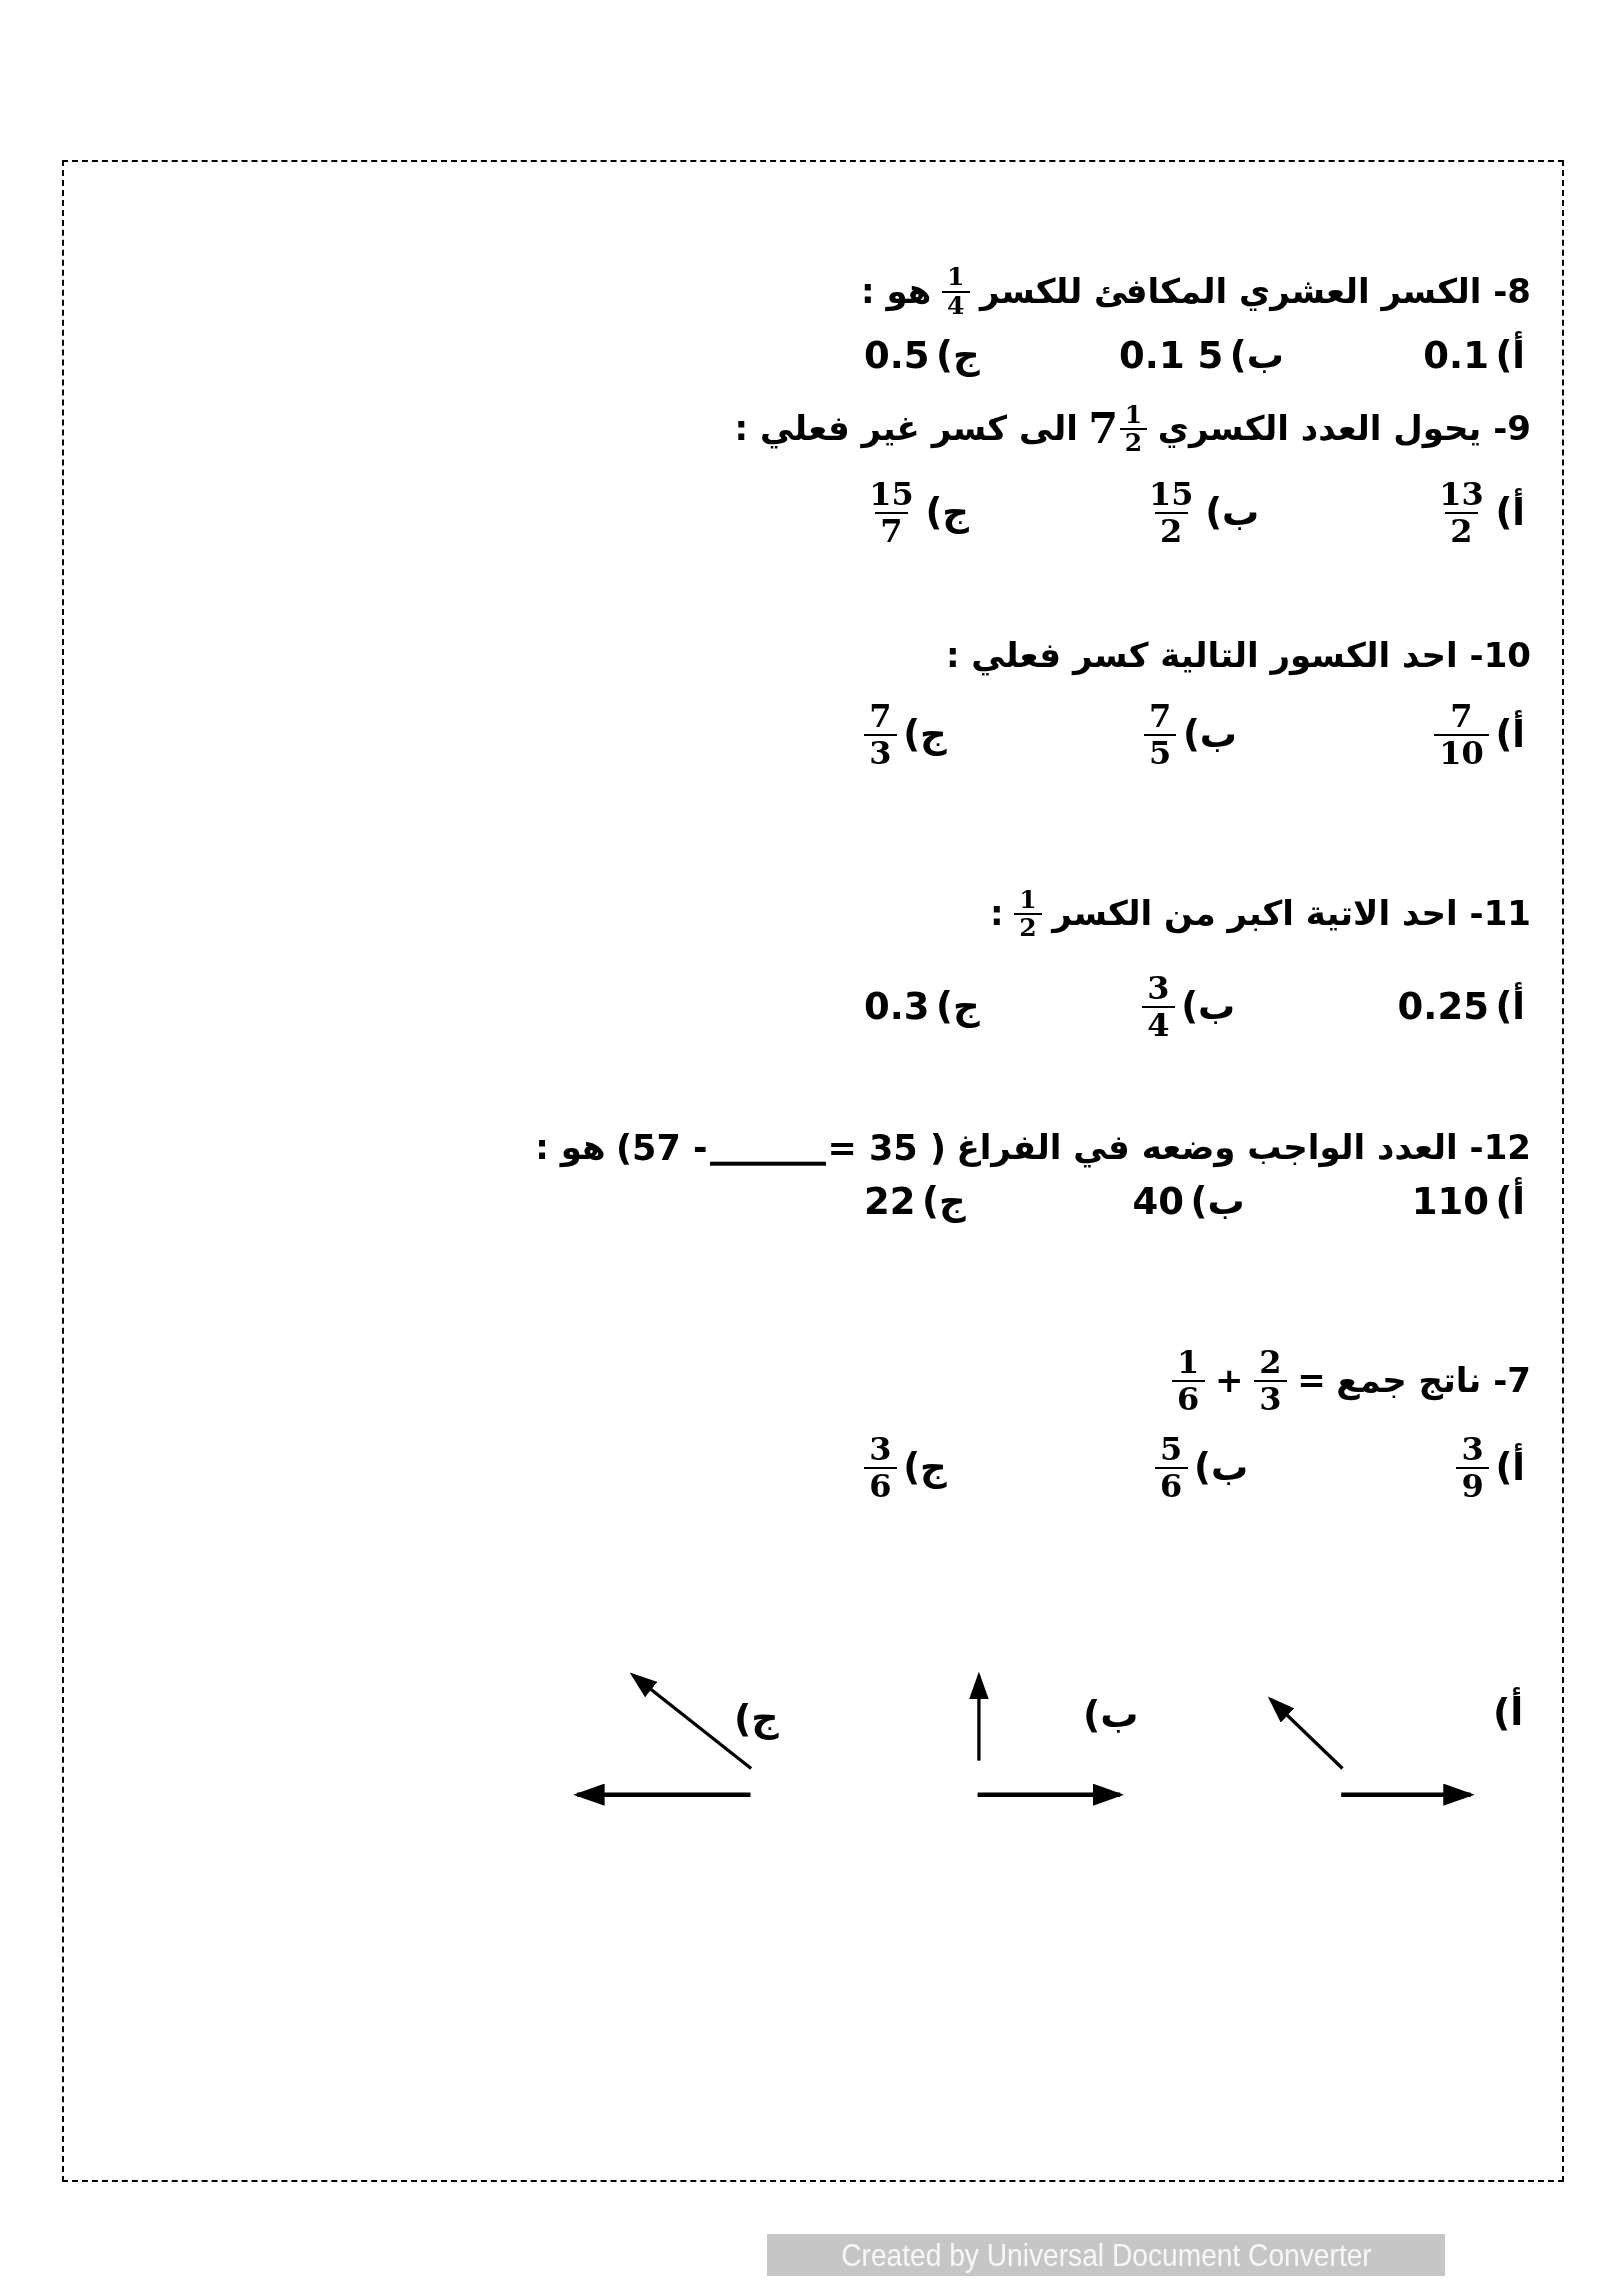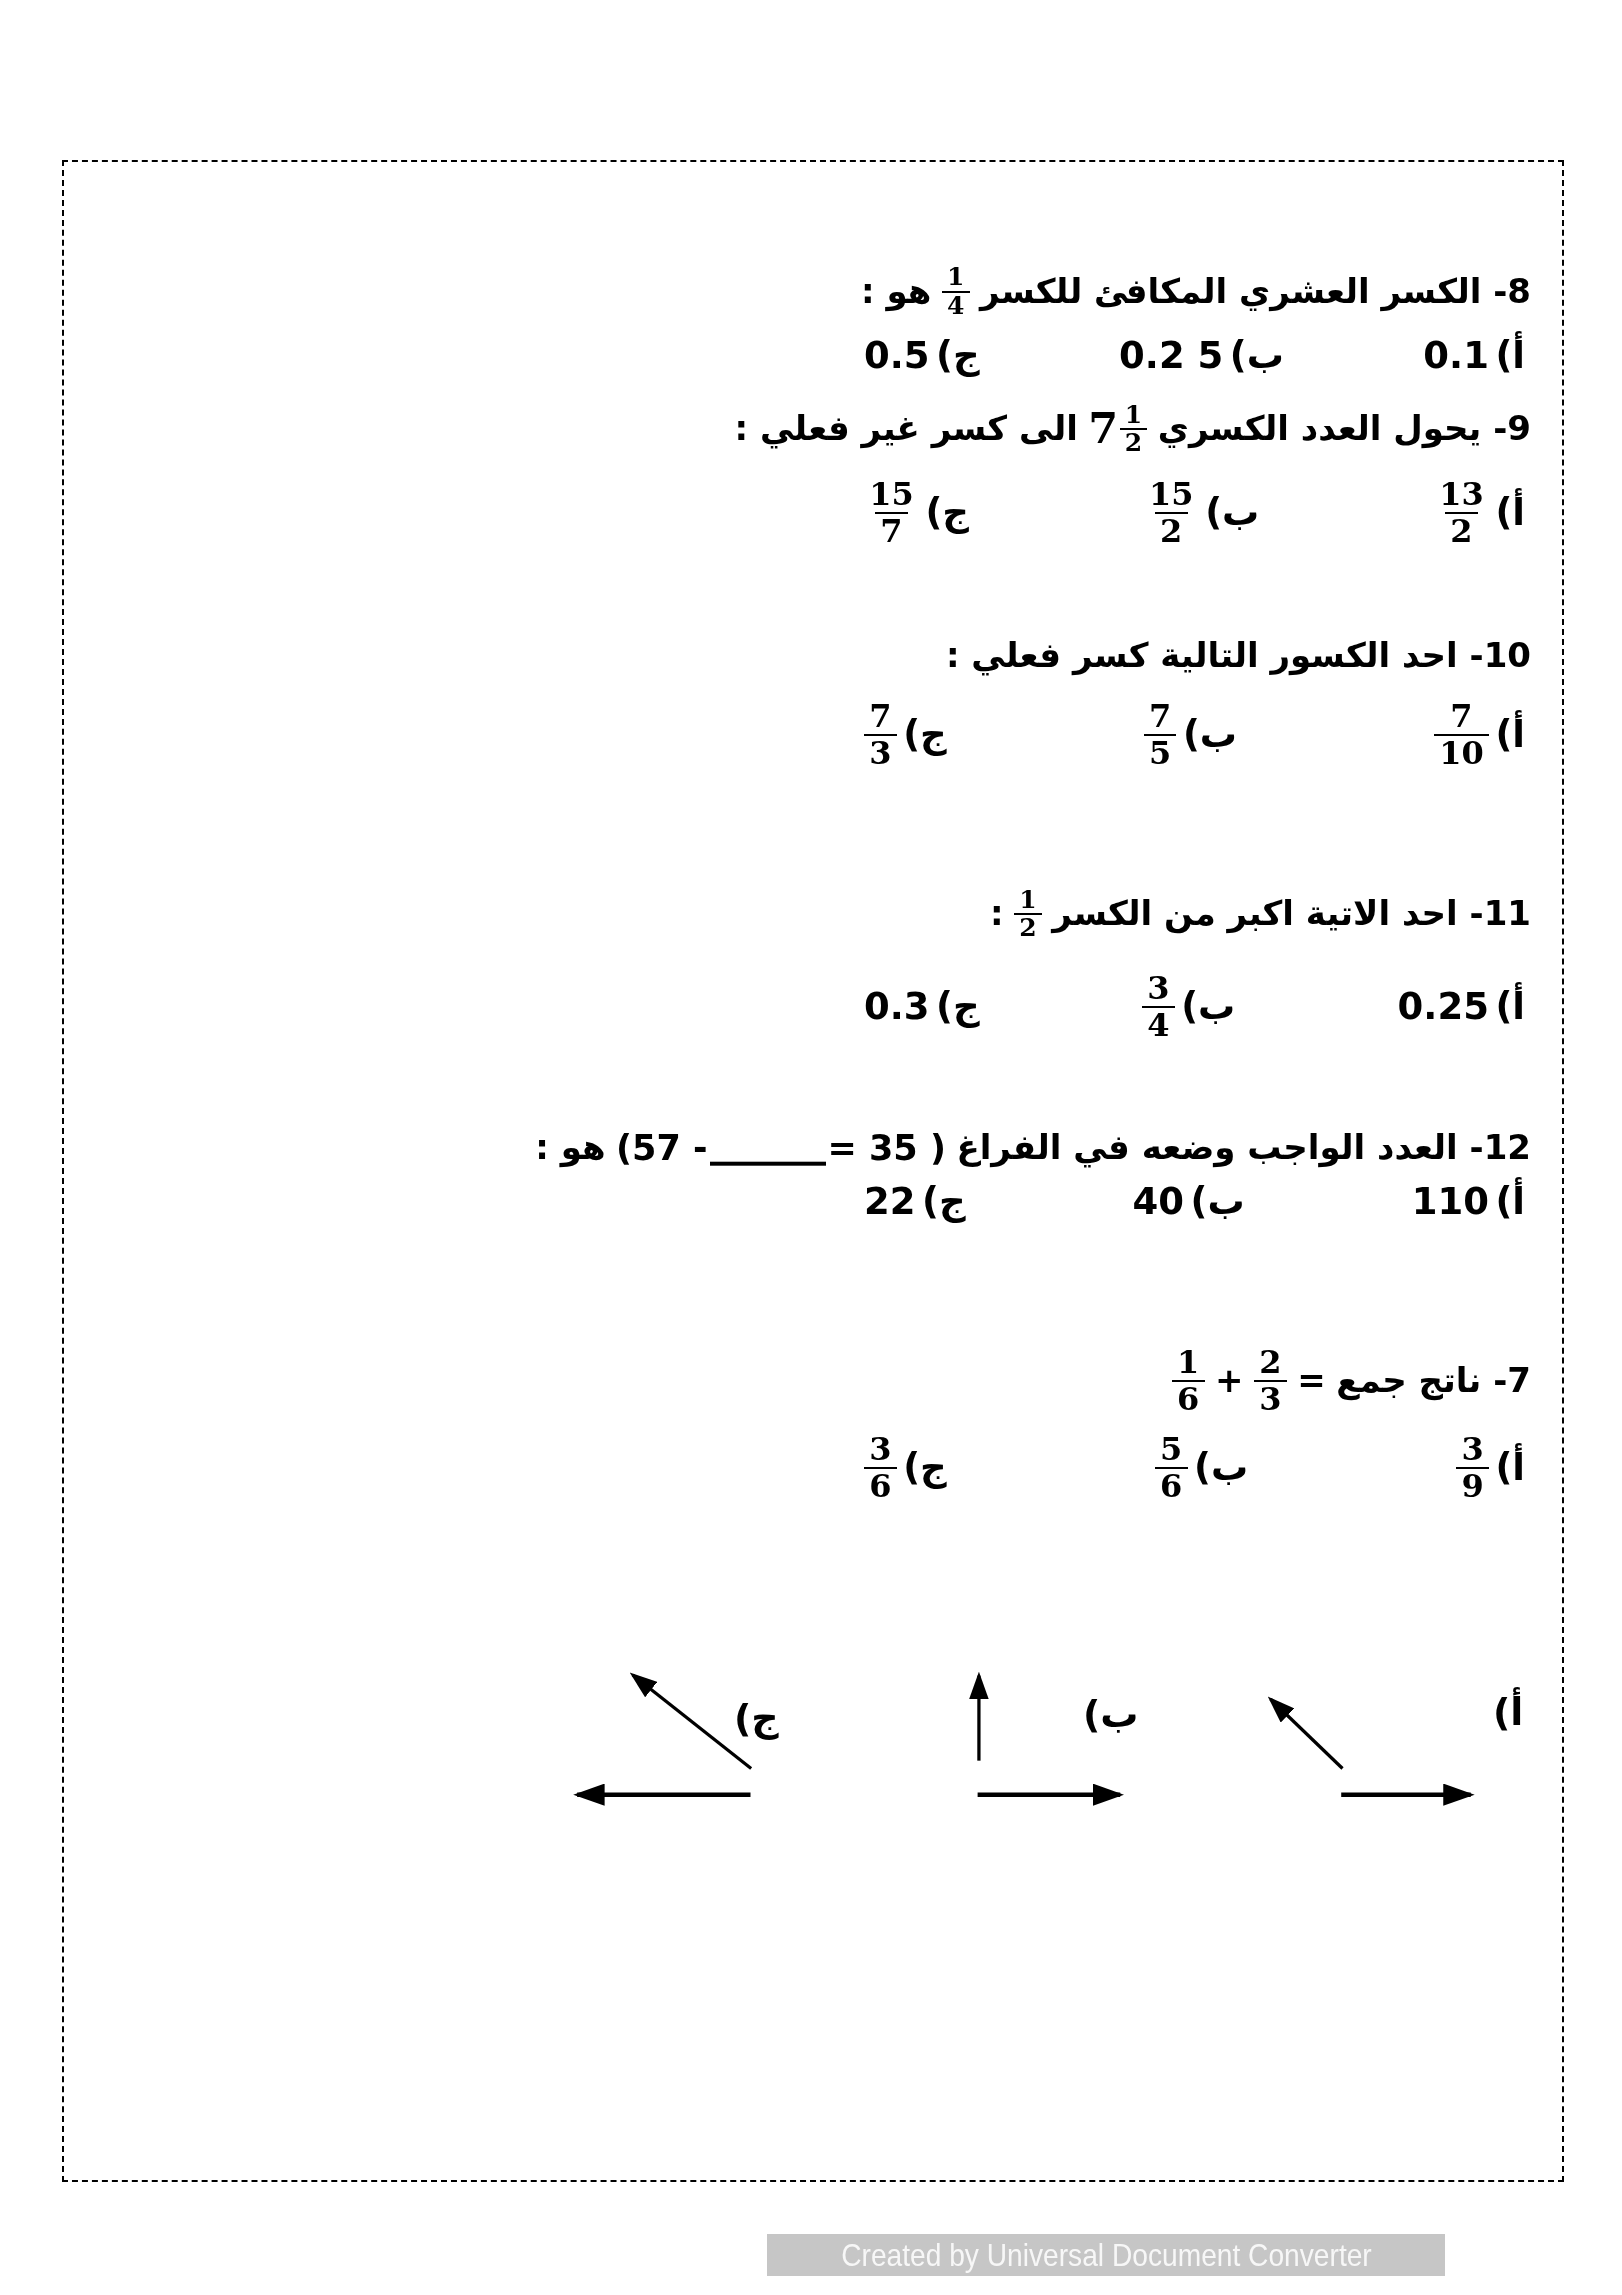--- a/index.html
+++ b/index.html
@@ -68,21 +68,21 @@
     </span>
     <span>هو :</span>
   </div>
   <div class="opts" style="top:327px;height:56px;">
     <div class="opt">
       <span class="lab">أ)</span>
       <span class="val">0.1</span>
     </div>
     <div class="opt">
       <span class="lab">ب)</span>
-      <span class="val">0.2 5</span>
+      <span class="val">0.1 5</span>
     </div>
     <div class="opt">
       <span class="lab">ج)</span>
       <span class="val">0.5</span>
     </div>
   </div>
 
   <div class="qtitle" style="top:383px;height:92px;">
     <span>9- يحول العدد الكسري</span>
     <span class="mixed">

